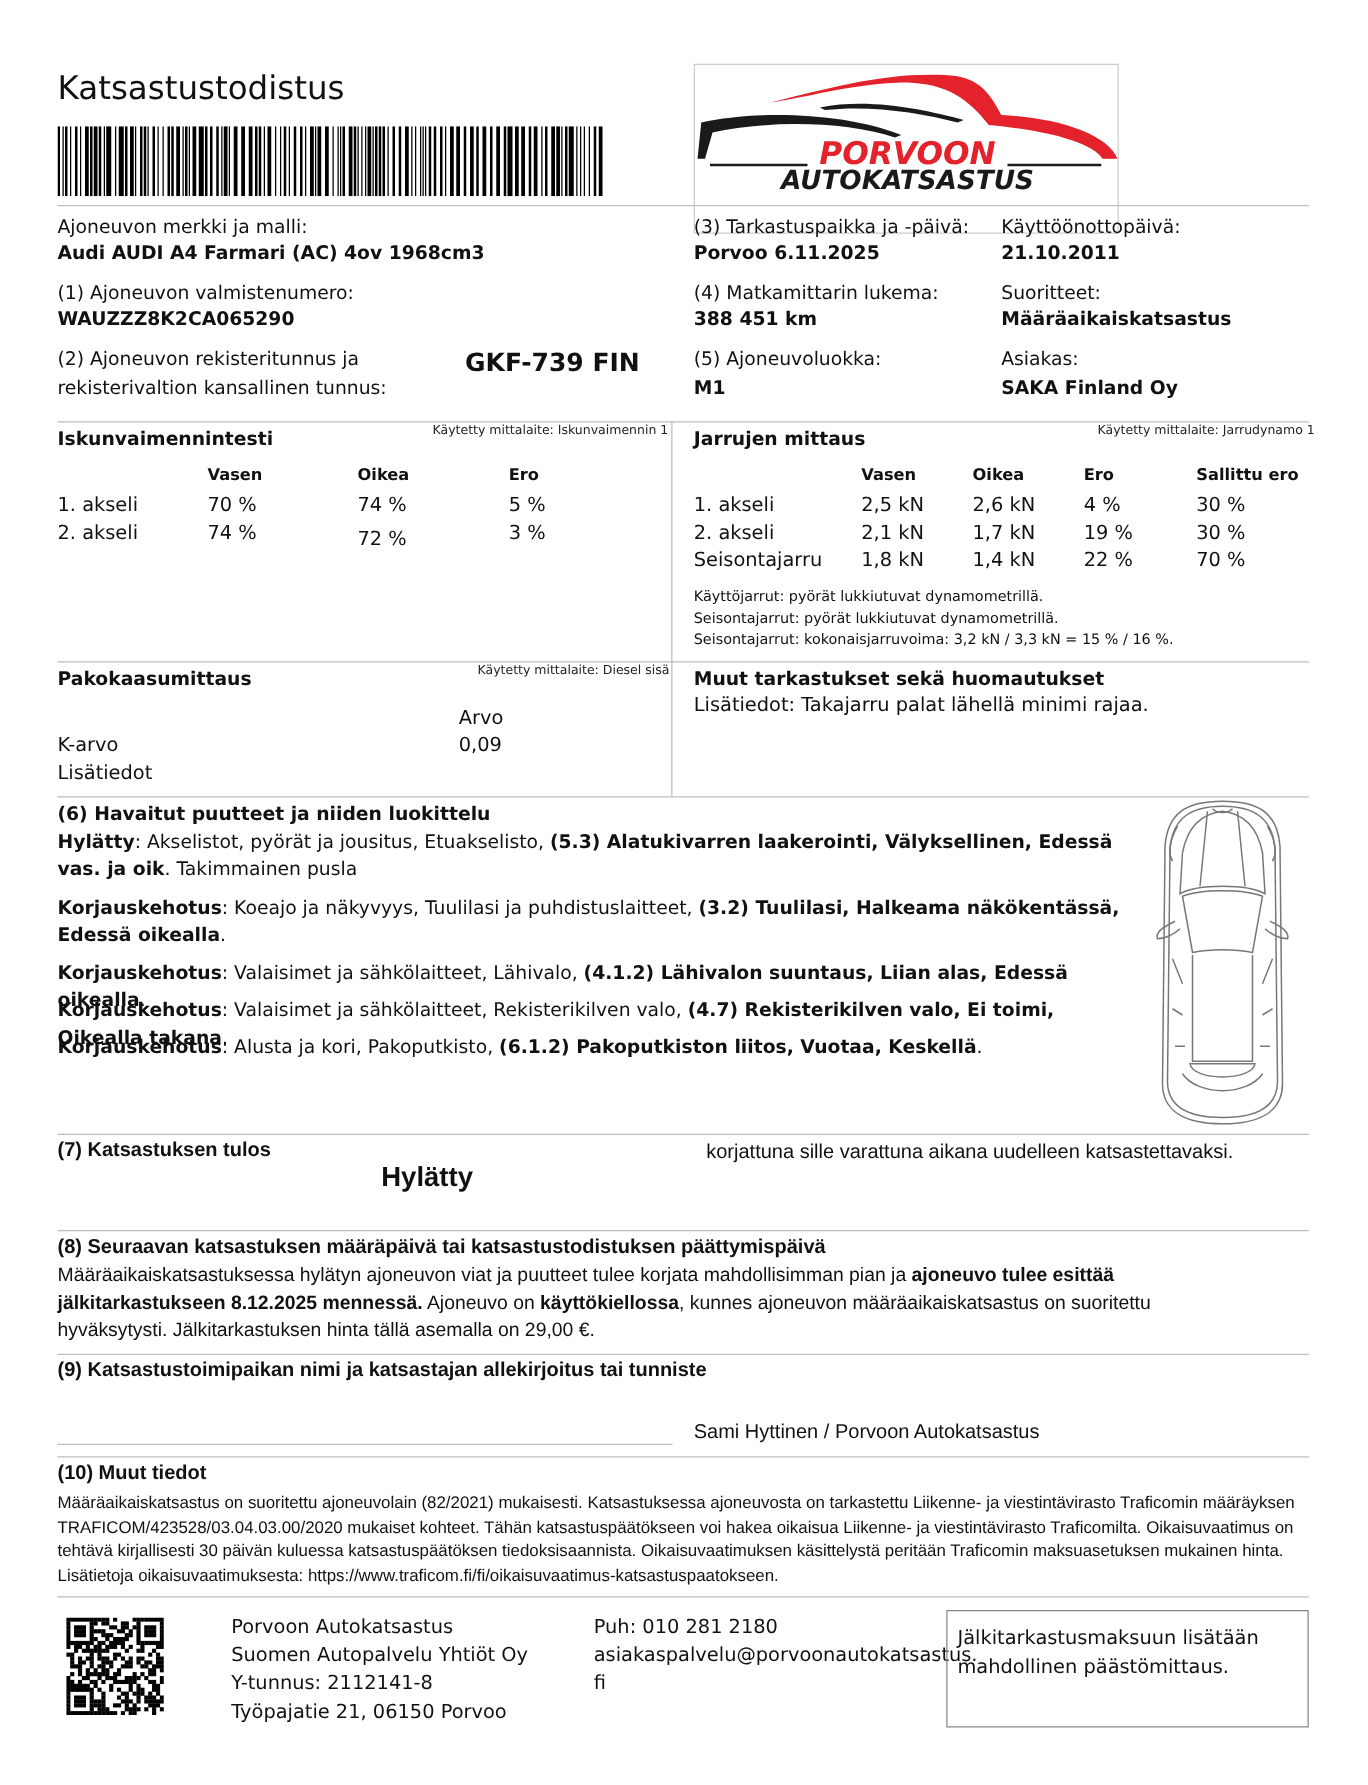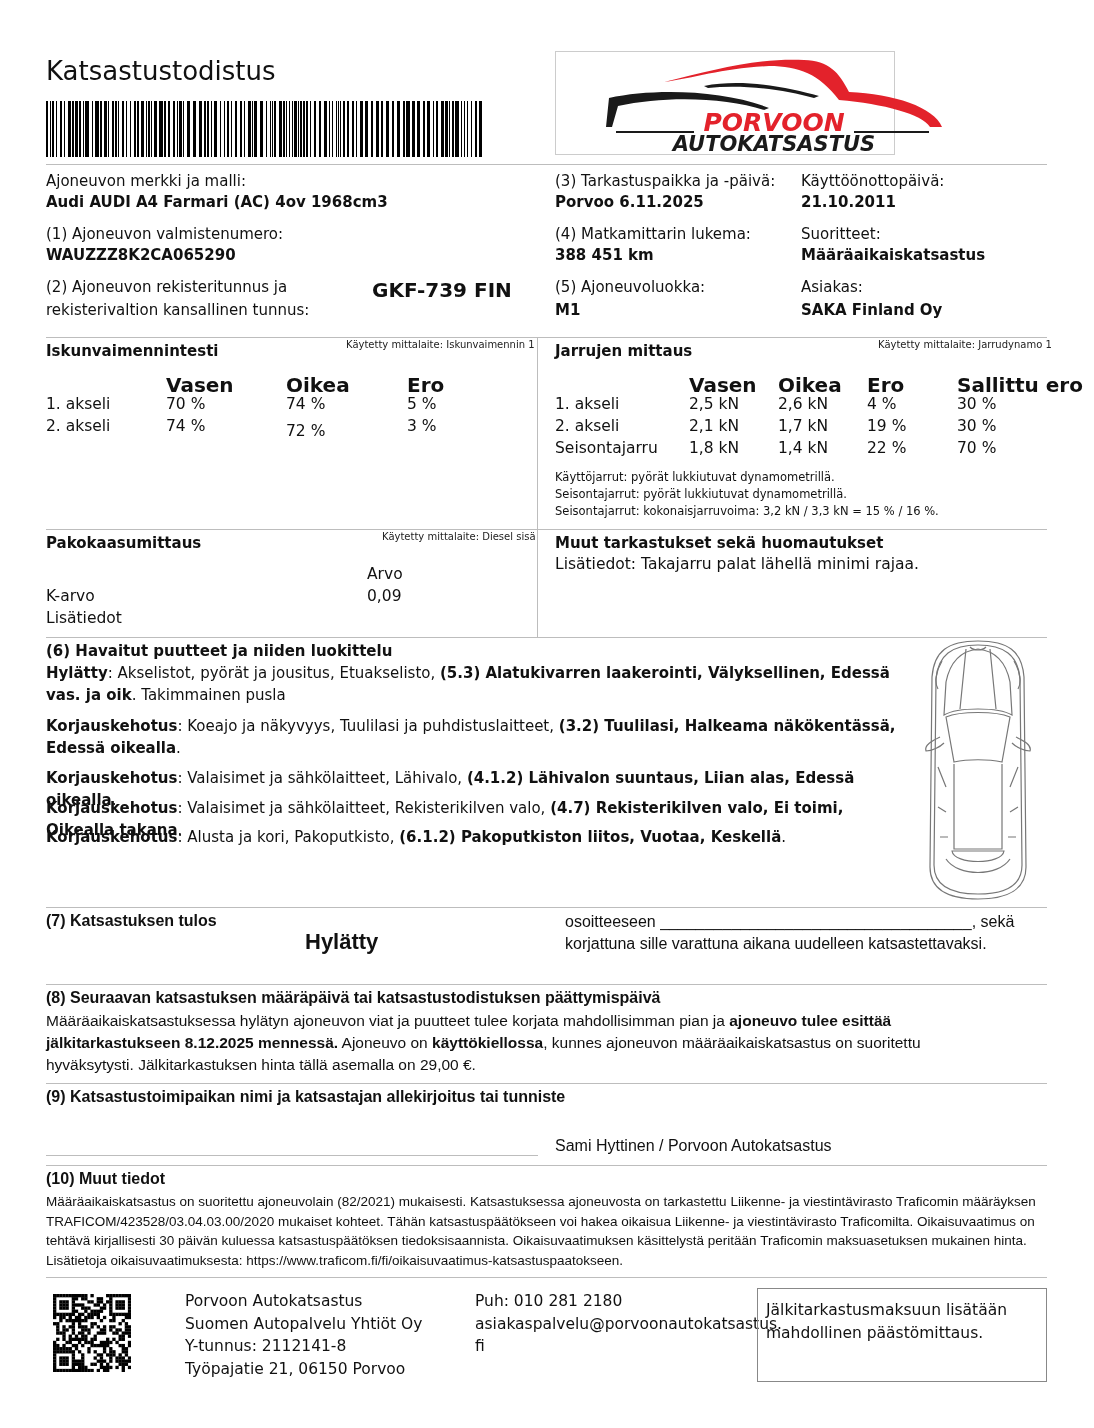--- a/index.html
+++ b/index.html
@@ -5,21 +5,21 @@
   html, body { margin:0; padding:0; background:#fff; }
   body { width:1094px; height:1428px; position:relative; font-family:"DejaVu Sans", sans-serif; color:#111; overflow:hidden; }
   .abs { position:absolute; }
   .hr { position:absolute; height:0; border-top:1.5px solid #bdbdbd; }
   .vr { position:absolute; width:0; border-left:1.5px solid #bdbdbd; }
   .lbl { font-size:15px; line-height:20px; white-space:nowrap; }
   .val { font-size:15px; line-height:20px; font-weight:bold; white-space:nowrap; }
   .sec-title { font-size:15px; font-weight:bold; white-space:nowrap;text-align:center; }
   .tiny { font-size:10px; white-space:nowrap; color:#222; }
   .cell { font-size:15.5px; white-space:nowrap; }
-  .head { font-size:20px; font-weight:bold; white-space:nowrap; }
+  .head { font-size:13px; font-weight:bold; white-space:nowrap; }
   .note { font-size:11.5px; white-space:nowrap; line-height:17px; }
   .defect { position:absolute; left:46px; width:870px; font-size:15px; line-height:22px; }
   .defect b { font-weight:bold; }
   .narrow { font-family:"Liberation Sans", sans-serif; }
   .p8 { font-size:15.5px; line-height:22px; }
   .p10 { font-size:13.5px; line-height:19.5px; }
   .foot { font-size:15.5px; line-height:22.5px; white-space:nowrap;margin-left:28px; }
 </style>
 </head>
 <body>
@@ -130,21 +130,21 @@
     <rect x="406" y="0" width="2" height="56" fill="#000"></rect>
     <rect x="409" y="0" width="4" height="56" fill="#000"></rect>
     <rect x="415" y="0" width="1" height="56" fill="#000"></rect>
     <rect x="418" y="0" width="1" height="56" fill="#000"></rect>
     <rect x="421" y="0" width="1" height="56" fill="#000"></rect>
     <rect x="425" y="0" width="1" height="56" fill="#000"></rect>
     <rect x="429" y="0" width="2" height="56" fill="#000"></rect>
     <rect x="433" y="0" width="3" height="56" fill="#000"></rect>
   </svg>
 
-<div class="abs" style="left:555px;top:51px;width:340px;height:104px;border:1px solid #ccc;box-sizing:border-box;background:#fff;padding-left:48px;">
+<div class="abs" style="left:555px;top:51px;width:340px;height:136px;border:1px solid #ccc;box-sizing:border-box;background:#fff;">
   <svg width="338" height="102" viewBox="0 0 338 102">
     <path d="M60 30 C110 18,150 6,200 8 C225 9,235 20,245 40 C290 42,330 55,338 75 L326 75 C318 62,280 52,235 48 C215 22,195 14,165 14 C120 16,90 26,60 30 Z" fill="#e3222b"></path>
     <path d="M5 46 C50 36,120 38,165 56 L160 58 C120 45,60 44,14 54 L8 75 L2 75 Z" fill="#1a1a1a"></path>
     <path d="M100 34 C140 26,185 36,215 44 L210 46 C180 38,140 32,104 36 Z" fill="#1a1a1a"></path>
     <line x1="12" y1="80" x2="90" y2="80" stroke="#1a1a1a" stroke-width="2"></line>
     <line x1="250" y1="80" x2="325" y2="80" stroke="#1a1a1a" stroke-width="2"></line>
     <text x="170" y="79" text-anchor="middle" font-family="DejaVu Sans, sans-serif" font-weight="bold" font-style="italic" font-size="25" fill="#e3222b">PORVOON</text>
     <text x="170" y="99" text-anchor="middle" font-family="DejaVu Sans, sans-serif" font-weight="bold" font-style="italic" font-size="21" fill="#1a1a1a">AUTOKATSASTUS</text>
   </svg>
 </div>
@@ -256,21 +256,20 @@
   <path d="M20 170 L28 175 M100 170 L92 175"></path>
   <path d="M22 200 L30 200 M98 200 L90 200"></path>
   <path d="M24 24 C18 34,16 46,20 52 M96 24 C102 34,104 46,100 52"></path>
 </svg>
 
 <div class="hr" style="left:46px;top:907px;width:1001px;"></div>
 
 <div class="abs sec-title narrow" style="left:46px;top:912px;font-size:16px;">(7) Katsastuksen tulos</div>
 <div class="abs narrow" style="left:305px;top:929px;font-size:22px;font-weight:bold;">Hylätty</div>
 <div class="abs narrow" style="left:565px;top:911px;font-size:16px;line-height:22px;white-space:nowrap;">
-  <div><span>osoitteeseen</span> <span>___________________________________</span><span>, sekä</span></div>
   <div>korjattuna sille varattuna aikana uudelleen katsastettavaksi.</div>
 </div>
 
 <div class="hr" style="left:46px;top:984px;width:1001px;"></div>
 
 <div class="abs sec-title narrow" style="left:46px;top:989px;font-size:16px;">(8) Seuraavan katsastuksen määräpäivä tai katsastustodistuksen päättymispäivä</div>
 <div class="abs narrow p8" style="left:46px;top:1010px;width:960px;"><span>Määräaikaiskatsastuksessa hylätyn ajoneuvon viat ja puutteet tulee korjata mahdollisimman pian ja </span><b>ajoneuvo tulee esittää jälkitarkastukseen 8.12.2025 mennessä.</b><span> Ajoneuvo on </span><b>käyttökiellossa</b><span>, kunnes ajoneuvon määräaikaiskatsastus on suoritettu hyväksytysti. Jälkitarkastuksen hinta tällä asemalla on 29,00 €.</span></div>
 
 <div class="hr" style="left:46px;top:1083px;width:1001px;"></div>
 

